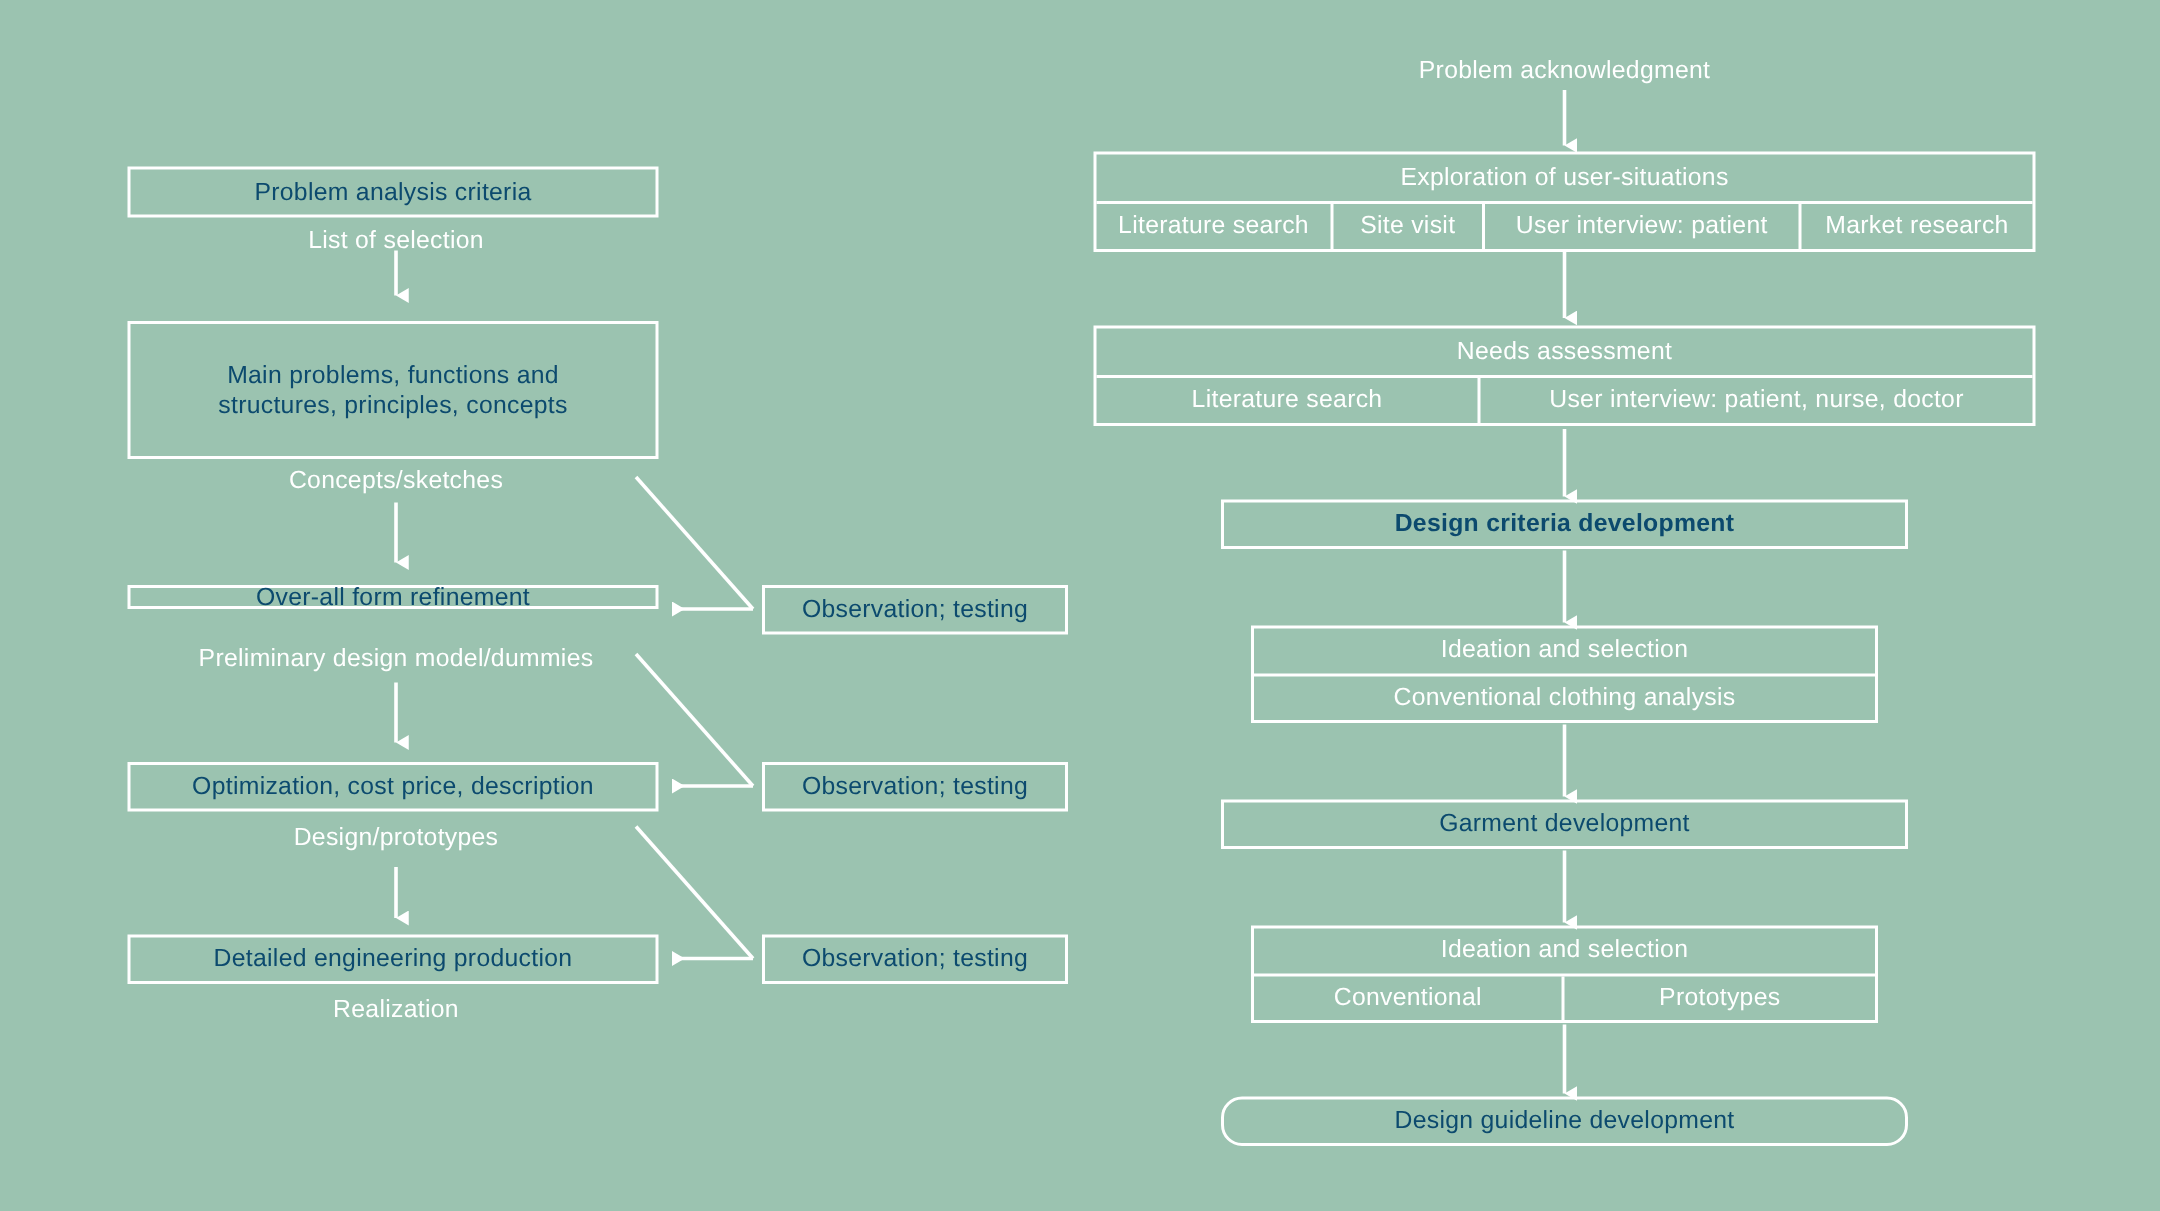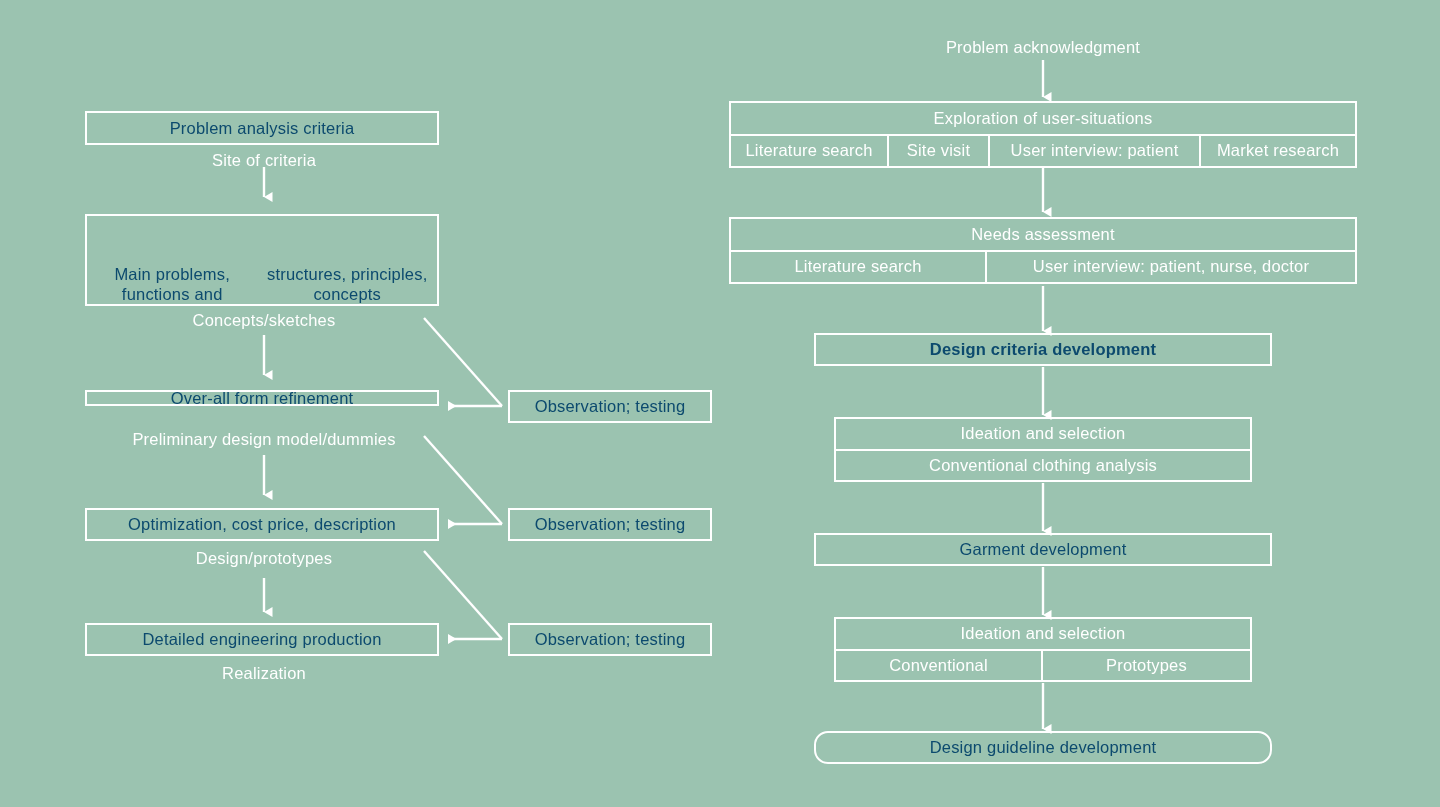--- a/index.html
+++ b/index.html
@@ -28,22 +28,21 @@
     display: flex;
     align-items: center;
     justify-content: center;
     text-align: center;
     font-weight: 400;
     letter-spacing: .2px;
     line-height: 1.22;
     font-size: 16.5px;
   }
   .box.multiline {
-    flex-direction: row;
-    align-items: flex-end;
+    flex-direction: column;
   }
 
   
   .caption {
     position: absolute;
     color: #ffffff;
     font-size: 16.5px;
     letter-spacing: .2px;
     text-align: center;
     white-space: nowrap;
@@ -129,21 +128,21 @@
     <line x1="1043" y1="367" x2="1043" y2="415" stroke="#ffffff" stroke-width="2.4" marker-end="url(#arrowDown)"></line>
     <line x1="1043" y1="483" x2="1043" y2="531" stroke="#ffffff" stroke-width="2.4" marker-end="url(#arrowDown)"></line>
     <line x1="1043" y1="567" x2="1043" y2="615" stroke="#ffffff" stroke-width="2.4" marker-end="url(#arrowDown)"></line>
     <line x1="1043" y1="683" x2="1043" y2="729" stroke="#ffffff" stroke-width="2.4" marker-end="url(#arrowDown)"></line>
   </svg>
 
   <div class="box" style="left:85px; top:111px; width:354px; height:34px;">
     <span>Problem analysis criteria</span>
   </div>
 
-  <div class="caption" style="left:264px; top:151px;">Site of criteria</div>
+  <div class="caption" style="left:264px; top:151px;">List of selection</div>
 
   <div class="box multiline" style="left:85px; top:214px; width:354px; height:92px;">
     <span>Main problems, functions and</span>
     <span>structures, principles, concepts</span>
   </div>
 
   <div class="caption" style="left:264px; top:311px;">Concepts/sketches</div>
 
   <div class="box" style="left:85px; top:390px; width:354px; height:16px;">
     <span>Over-all form refinement</span>

